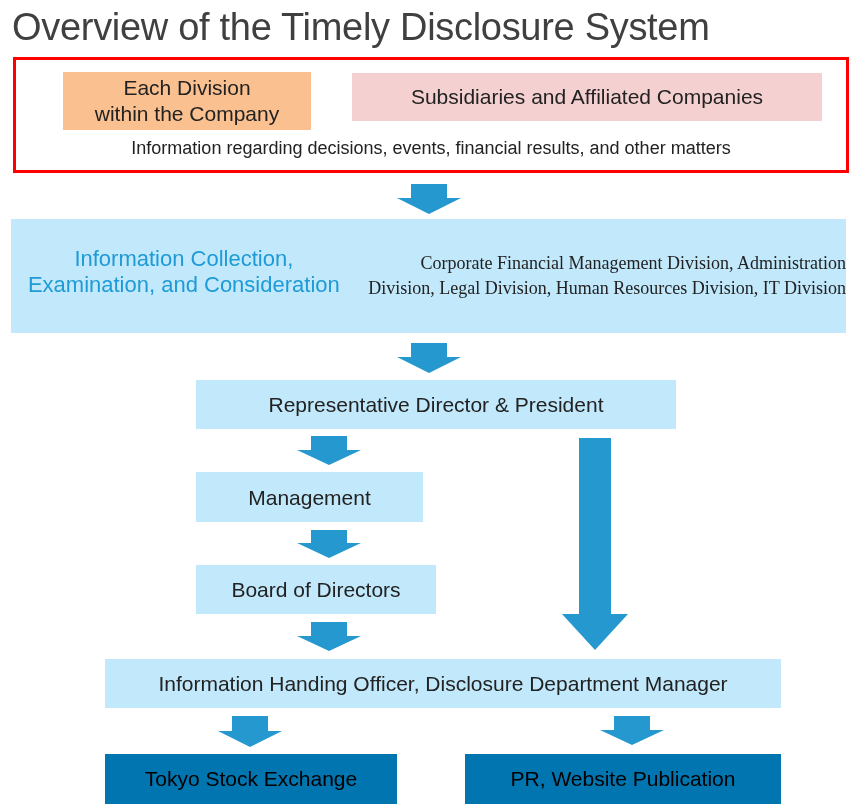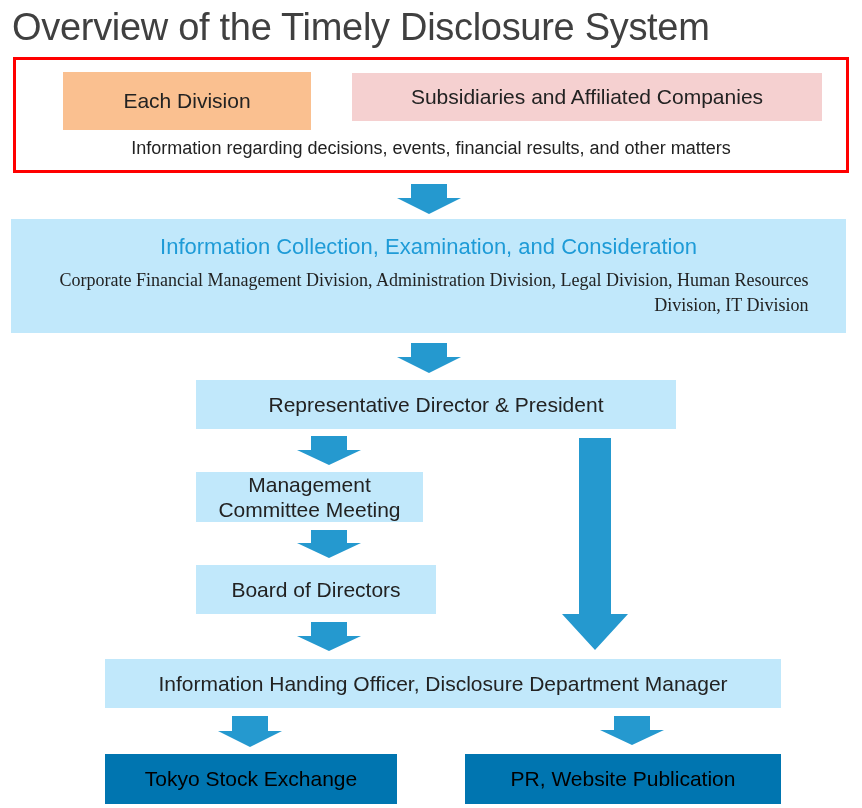--- a/index.html
+++ b/index.html
@@ -8,41 +8,42 @@
   .abs { position:absolute; }
   .box { position:absolute; display:flex; align-items:center; justify-content:center;
          text-align:center; box-sizing:border-box; }
   .light { background:#c1e8fb; }
   .dark { background:#0075b0; color:#000000; }
   #title { left:12px; top:6px; font-size:38px; color:#404040; white-space:nowrap; letter-spacing:-0.3px; }
   #source-frame { left:13px; top:57px; width:836px; height:116px; border:3px solid #ff0000; box-sizing:border-box; }
   #each-division { left:63px; top:72px; width:248px; height:58px; background:#fac090; font-size:21px; line-height:26px; }
   #subsidiaries { left:352px; top:73px; width:470px; height:48px; background:#f5d0d0; font-size:21px; }
   #info-regarding { left:13px; top:138px; width:836px; text-align:center; font-size:18px; }
-  #collection { left:11px; top:219px; width:835px; height:114px; flex-direction:column; }
+  #collection { left:11px; top:219px; width:835px; height:114px; flex-direction:row; }
   #collection .head { color:#1e9bd7; font-size:22px; margin-bottom:8px; }
   #collection .body { font-family:Liberation Serif, serif; font-size:18px; line-height:25px; width:760px;text-align:right; }
   #president { left:196px; top:380px; width:480px; height:49px; font-size:21px; }
   #mgmt { left:196px; top:472px; width:227px; height:50px; font-size:21px; line-height:25px; }
   #board { left:196px; top:565px; width:240px; height:49px; font-size:21px; }
   #officer { left:105px; top:659px; width:676px; height:49px; font-size:21px; }
   #tse { left:105px; top:754px; width:292px; height:50px; font-size:21px; }
   #pr { left:465px; top:754px; width:316px; height:50px; font-size:21px; }
   svg.arrow { position:absolute; overflow:visible; }
   svg.arrow path { fill:#2599cf; }
 </style>
 </head>
 <body>
 
 <div id="title" class="abs">Overview of the Timely Disclosure System</div>
 
 <div id="source-frame" class="abs"></div>
 <div id="each-division" class="box">
   <div>
     <div>Each Division</div>
+    <div>within the Company</div>
   </div>
 </div>
 <div id="subsidiaries" class="box">Subsidiaries and Affiliated Companies</div>
 <div id="info-regarding" class="abs">Information regarding decisions, events, financial results, and other matters</div>
 
 <svg class="arrow" style="left:397px;top:184px" width="64" height="30">
     <path d="M14 0 H50 V14 H64 L32 30 L0 14 H14 Z"></path>
   </svg>
 
 <div id="collection" class="box light">
@@ -60,21 +61,20 @@
     <path d="M14 0 H50 V14 H64 L32 29 L0 14 H14 Z"></path>
   </svg>
 
 <svg class="arrow" style="left:562px;top:438px" width="66" height="212">
     <path d="M17 0 H49 V176 H66 L33 212 L0 176 H17 Z"></path>
   </svg>
 
 <div id="mgmt" class="box light">
   <div>
     <div>Management</div>
-    <div>Committee Meeting</div>
   </div>
 </div>
 
 <svg class="arrow" style="left:297px;top:530px" width="64" height="28">
     <path d="M14 0 H50 V13 H64 L32 28 L0 13 H14 Z"></path>
   </svg>
 
 <div id="board" class="box light">Board of Directors</div>
 
 <svg class="arrow" style="left:297px;top:622px" width="64" height="29">

